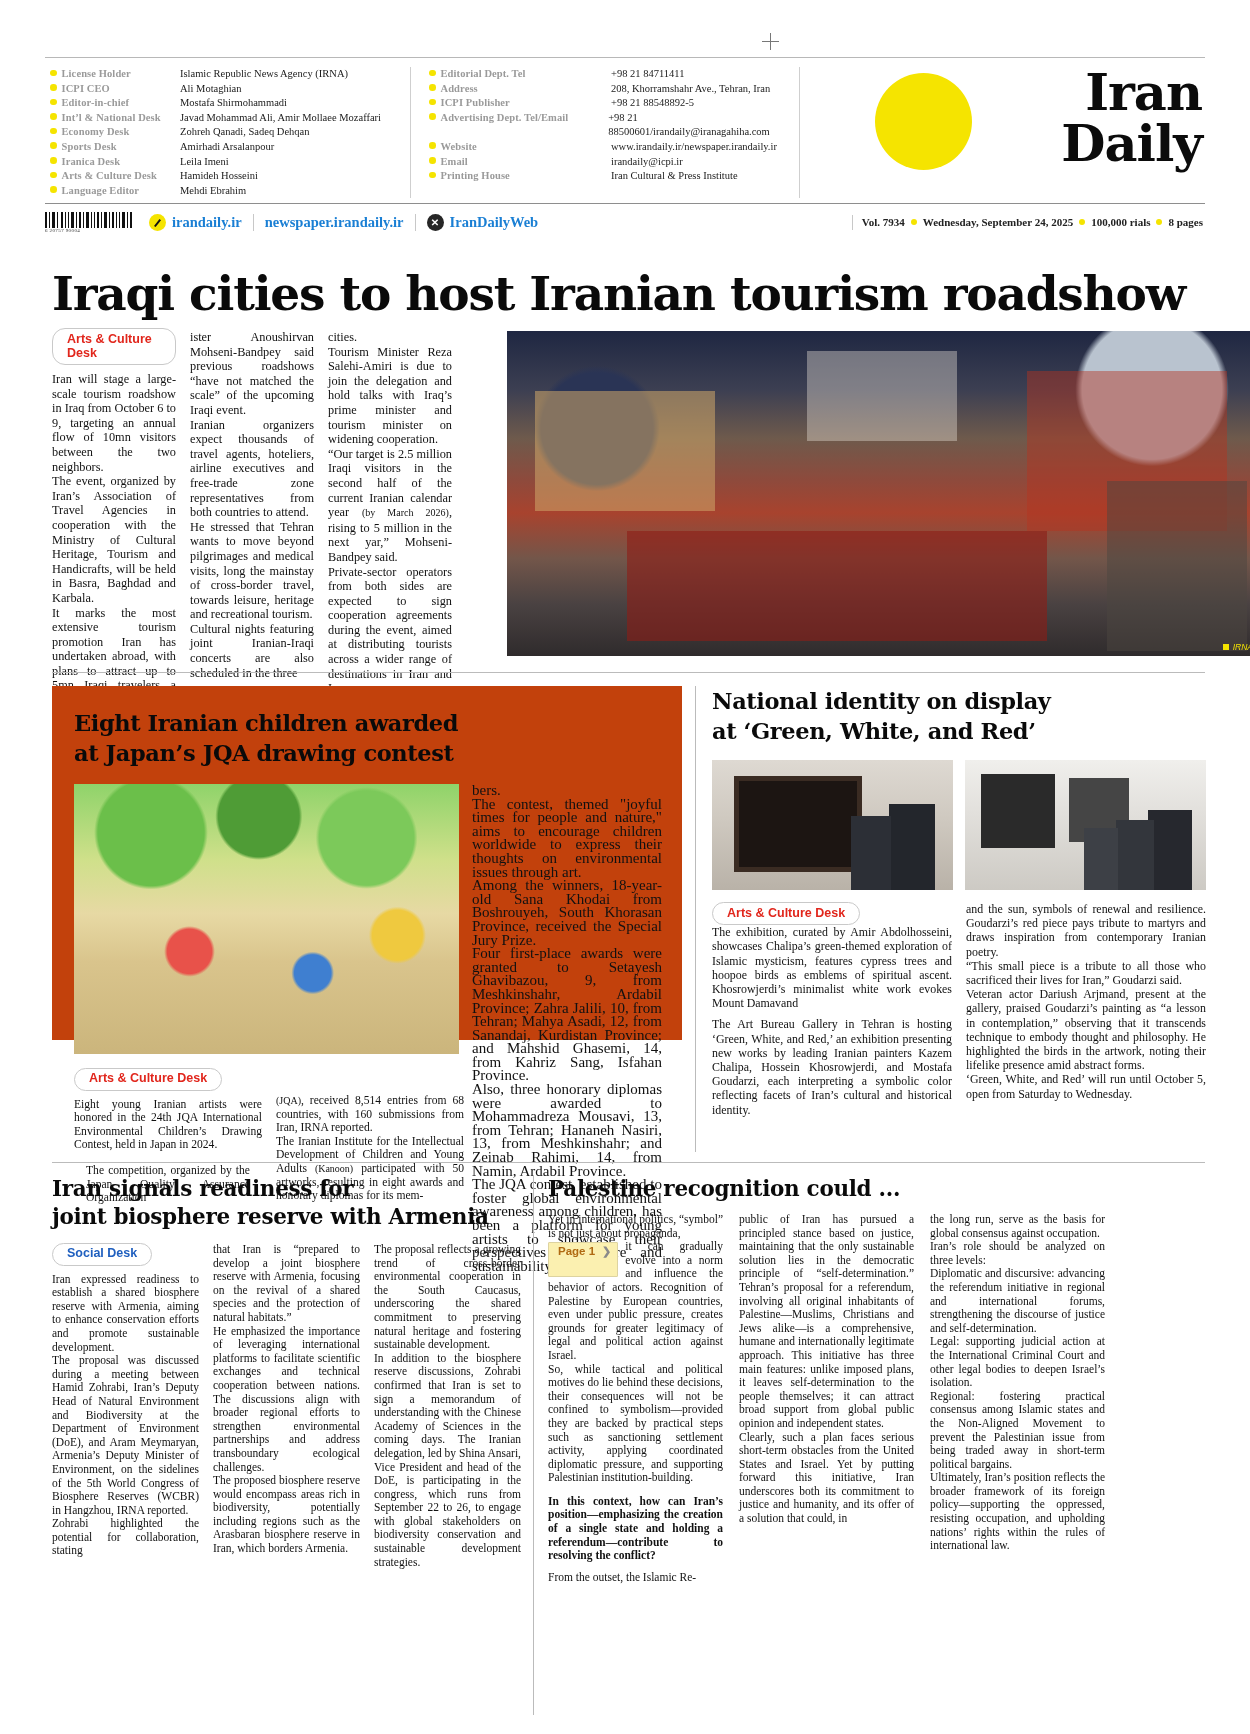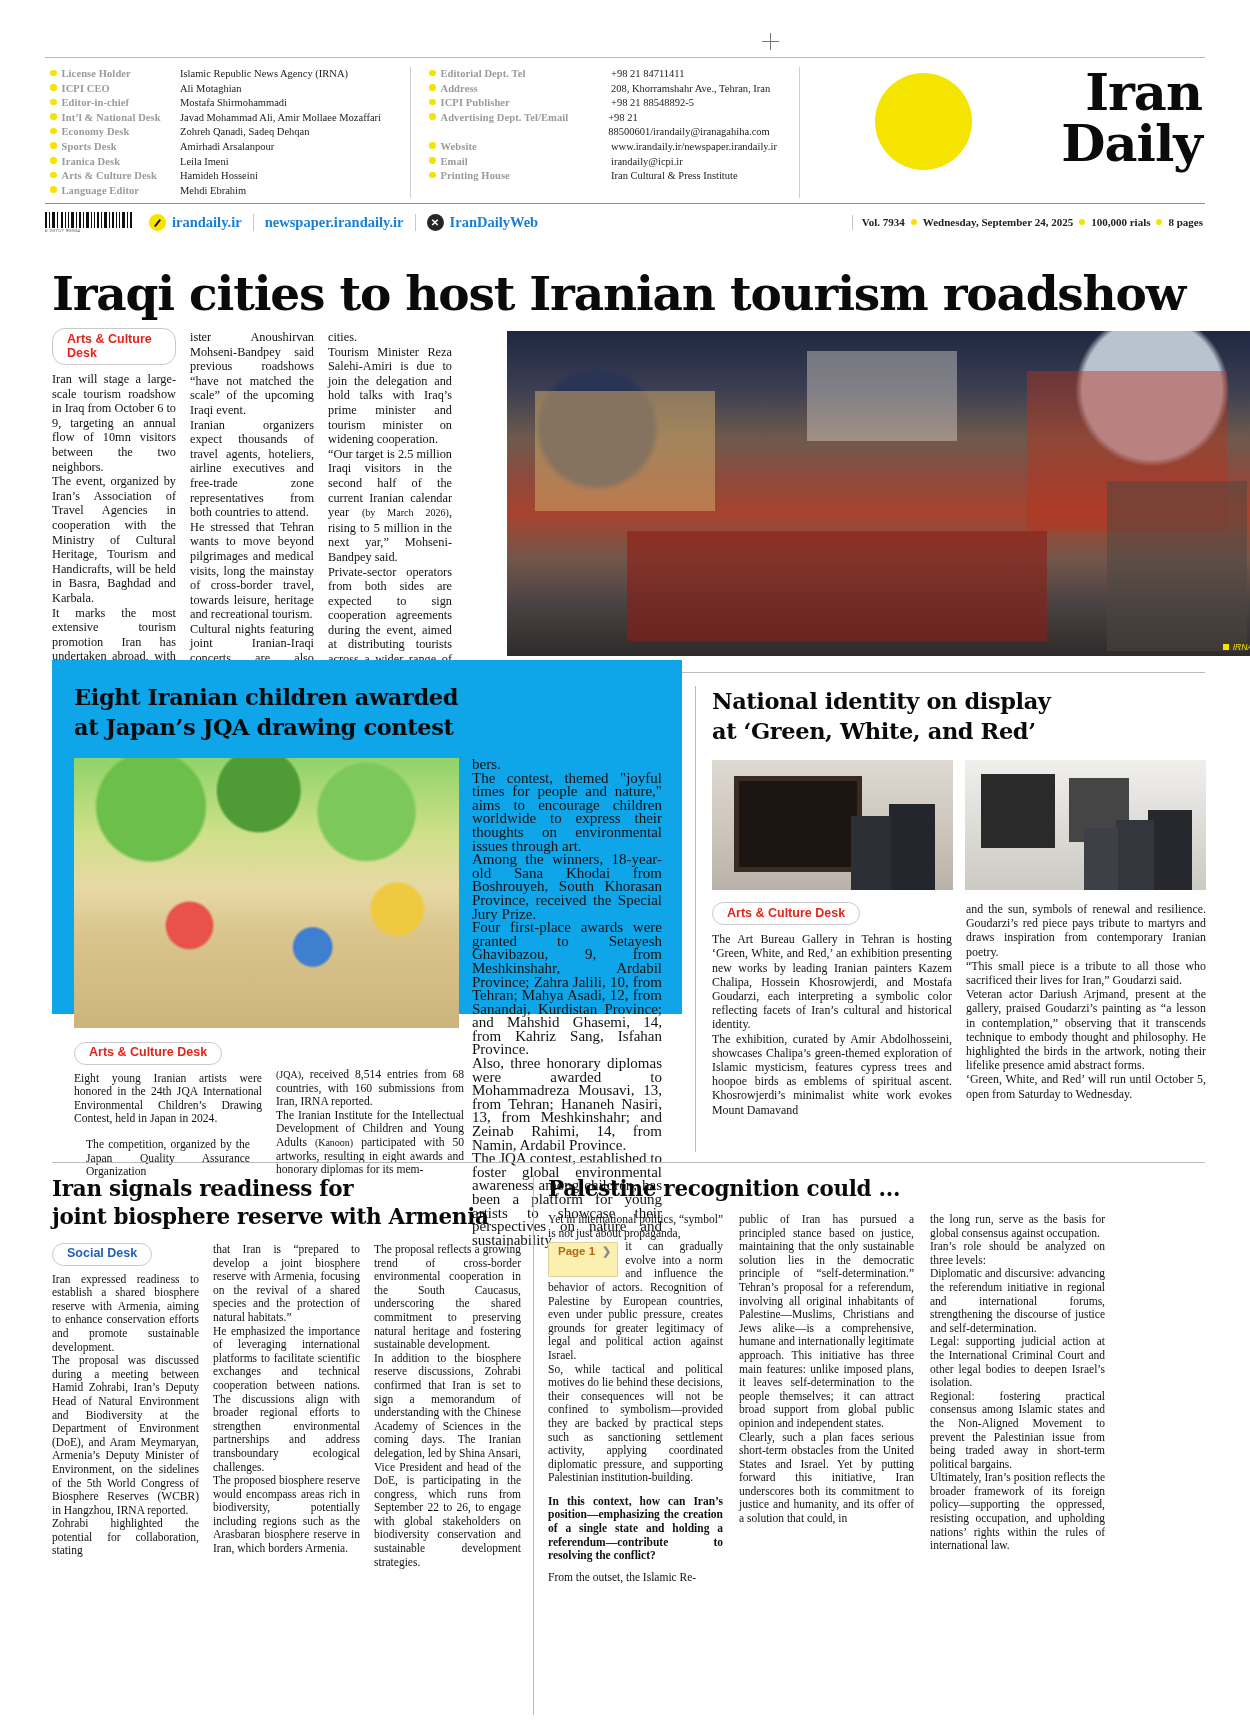--- a/index.html
+++ b/index.html
@@ -79,21 +79,21 @@
   .small-note{font-size:10px;}
   .lead-photo{position:absolute;left:455px;top:3px;width:750px;height:325px;overflow:hidden;}
   .photo-credit{position:absolute;right:4px;bottom:4px;font-size:8.5px;color:#f5e400;
                 font-style:italic;font-family:"Liberation Sans",sans-serif;
                 display:flex;align-items:center;}
   .photo-credit .sq{width:6px;height:6px;background:#f5e400;margin-right:4px;}
 
   .hr-grey{position:absolute;background:#bbb;height:1px;}
 
   
-  .yellowbox{position:absolute;left:52px;top:660px;width:630px;height:354px;background:#0ea5e9;}
+  .yellowbox{position:absolute;left:52px;top:686px;width:630px;height:354px;background:#c2410c;}
   .yb-head{padding:22px 22px 0;font-family:"DejaVu Serif",serif;font-weight:bold;
            font-size:22.5px;line-height:30px;letter-spacing:-.4px;color:#0a0a0a;}
   .yb-photo{position:absolute;left:22px;top:98px;width:385px;height:270px;overflow:hidden;}
   .yb-col-right{position:absolute;left:420px;top:98px;width:190px;font-size:15px;
                 line-height:13.6px;text-align:justify;}
   .yb-bottom{position:absolute;left:22px;top:382px;width:590px;display:flex;gap:14px;}
   .yb-bcol{width:188px;font-size:11.6px;line-height:13.6px;text-align:justify;}
 
   
   .rart{position:absolute;left:712px;top:686px;width:495px;}
@@ -468,22 +468,22 @@
             <div class="p2"></div>
             <div class="g1"></div>
             <div class="g2"></div>
             <div class="g3"></div>
         </div>
       </div>
     </div>
     <div class="rart-cols">
       <div class="rart-col">
         <span class="desk">Arts &amp; Culture Desk</span>
+        <p style="margin:0">The exhibition, curated by Amir Abdolhosseini, showcases Chalipa’s green-themed exploration of Islamic mysticism, features cypress trees and hoopoe birds as emblems of spiritual ascent. Khosrowjerdi’s minimalist white work evokes Mount Damavand</p>
         <p style="margin:7px 0 0">The Art Bureau Gallery in Tehran is hosting ‘Green, White, and Red,’ an exhibition presenting new works by leading Iranian painters Kazem Chalipa, Hossein Khosrowjerdi, and Mostafa Goudarzi, each interpreting a symbolic color reflecting facets of Iran’s cultural and historical identity.</p>
-        <p style="margin:0">The exhibition, curated by Amir Abdolhosseini, showcases Chalipa’s green-themed exploration of Islamic mysticism, features cypress trees and hoopoe birds as emblems of spiritual ascent. Khosrowjerdi’s minimalist white work evokes Mount Damavand</p>
       </div>
       <div class="rart-col">
         <p style="margin:0">and the sun, symbols of renewal and resilience. Goudarzi’s red piece pays tribute to martyrs and draws inspiration from contemporary Iranian poetry.</p>
         <p style="margin:0">“This small piece is a tribute to all those who sacrificed their lives for Iran,” Goudarzi said.</p>
         <p style="margin:0">Veteran actor Dariush Arjmand, present at the gallery, praised Goudarzi’s painting as “a lesson in contemplation,” observing that it transcends technique to embody thought and philosophy. He highlighted the birds in the artwork, noting their lifelike presence amid abstract forms.</p>
         <p style="margin:0">‘Green, White, and Red’ will run until October 5, open from Saturday to Wednesday.</p>
       </div>
     </div>
   </div>
 

